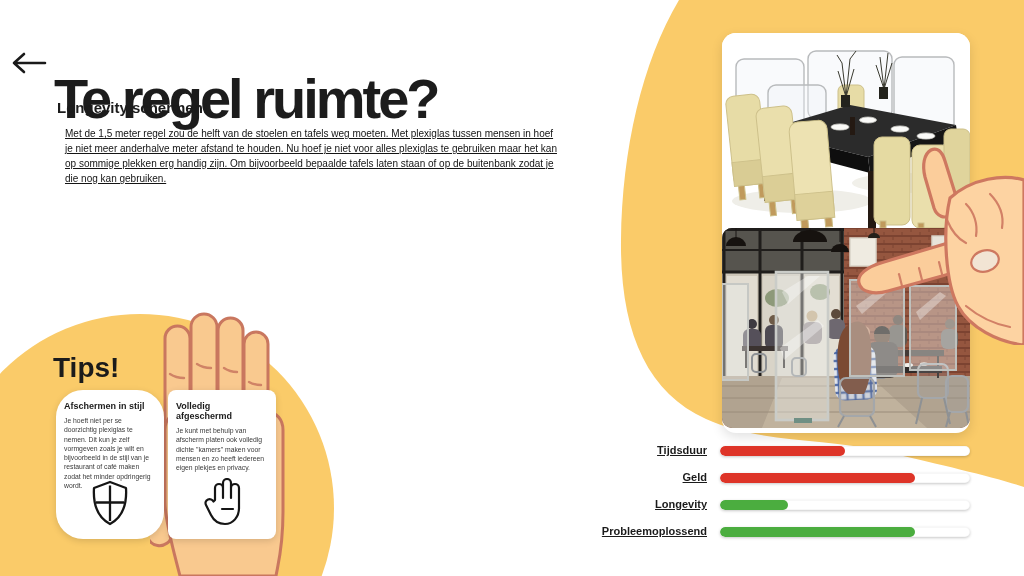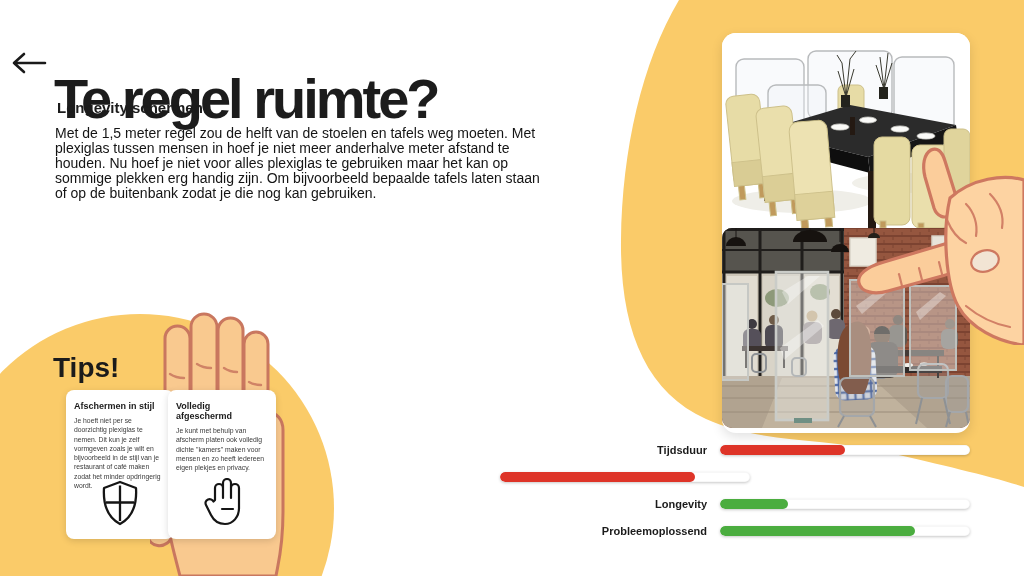--- a/index.html
+++ b/index.html
@@ -12,40 +12,40 @@
   .abs{position:absolute;}
   
   #blob-svg{left:0;top:0;width:1024px;height:576px;z-index:0;pointer-events:none;}
   #tips-circle{left:-54px;top:314px;width:388px;height:388px;border-radius:50%;
     background:#FACB69;z-index:0;}
   
   #back-btn{left:10px;top:50px;width:38px;height:26px;cursor:pointer;z-index:3;}
   #page-title{left:54px;top:28px;font-size:56px;font-weight:800;letter-spacing:-3px;
     color:#1c1c1c;z-index:2;white-space:nowrap;}
   #article-heading{left:57px;top:99px;font-size:15px;font-weight:700;z-index:2;}
-  #article-body{left:55px;top:126px;width:497px;font-size:14px;line-height:15px;
-    color:#141414;z-index:2;}
+  #article-body{left:65px;top:126px;width:497px;font-size:10px;line-height:15px;
+    color:#141414;z-index:2;text-decoration:underline;}
   #tips-heading{left:53px;top:352px;font-size:28px;font-weight:700;z-index:2;}
   #left-hand-svg{left:150px;top:312px;width:140px;height:264px;z-index:1;}
   .tip-card{width:108px;height:149px;background:#fff;border-radius:8px;
     box-shadow:0 2px 7px rgba(0,0,0,.14);z-index:2;padding:9px 8px 0 8px;box-sizing:border-box;}
-  #tip-card-1{left:66px;top:390px;}
+  #tip-card-1{left:56px;top:390px;border-radius:27px;}
   #tip-card-2{left:168px;top:390px;}
   .tip-title{font-size:9px;font-weight:700;margin:2px 0 5px 0;}
   .tip-body{font-size:6.8px;line-height:9.3px;color:#3a3a3a;}
   .tip-icon{position:absolute;left:50%;transform:translateX(-50%);bottom:13px;}
   
   #showcase-card{left:722px;top:33px;width:248px;height:400px;background:#fff;
     border-radius:14px;box-shadow:0 4px 12px rgba(0,0,0,.12);z-index:1;overflow:hidden;}
   #render-img{position:absolute;left:0;top:0;width:248px;height:195px;}
   #photo-img{position:absolute;left:0;top:195px;width:248px;height:200px;border-radius:10px;overflow:hidden;}
   #pointing-hand-svg{left:854px;top:140px;width:170px;height:205px;z-index:2;}
   
   #stats{left:500px;top:444px;width:470px;z-index:2;}
-  .stat-row{display:flex;align-items:center;height:12px;margin-bottom:15px;}
+  .stat-row{display:flex;align-items:flex-end;height:12px;margin-bottom:15px;text-decoration:underline;}
   .stat-label{width:207px;padding-right:13px;text-align:right;font-size:11px;
     font-weight:700;color:#1b1b1b;white-space:nowrap;}
   .stat-track{width:250px;height:10px;border-radius:5px;background:#ffffff;
     box-shadow:0 1px 3px rgba(0,0,0,.22), inset 0 0 0 1px rgba(0,0,0,.03);position:relative;overflow:hidden;}
   .stat-fill{height:10px;border-radius:5px;}
 </style>
 </head>
 <body>
 
 <svg id="blob-svg" class="abs" viewBox="0 0 1024 576">
@@ -315,20 +315,21 @@
 </svg>
 
 <div id="stats" class="abs">
     <div class="stat-row">
       <div class="stat-label">Tijdsduur</div>
       <div class="stat-track" style="background: rgb(255, 255, 255);">
         <div class="stat-fill" style="width: 50%; background: rgb(222, 52, 40);"></div>
       </div>
     </div>
     <div class="stat-row">
+      <div class="stat-label">Geld</div>
       <div class="stat-track" style="background: rgb(255, 255, 255);">
         <div class="stat-fill" style="width: 78%; background: rgb(222, 52, 40);"></div>
       </div>
     </div>
     <div class="stat-row">
       <div class="stat-label">Longevity</div>
       <div class="stat-track" style="background: rgb(255, 255, 255);">
         <div class="stat-fill" style="width: 27%; background: rgb(75, 173, 63);"></div>
       </div>
     </div>

